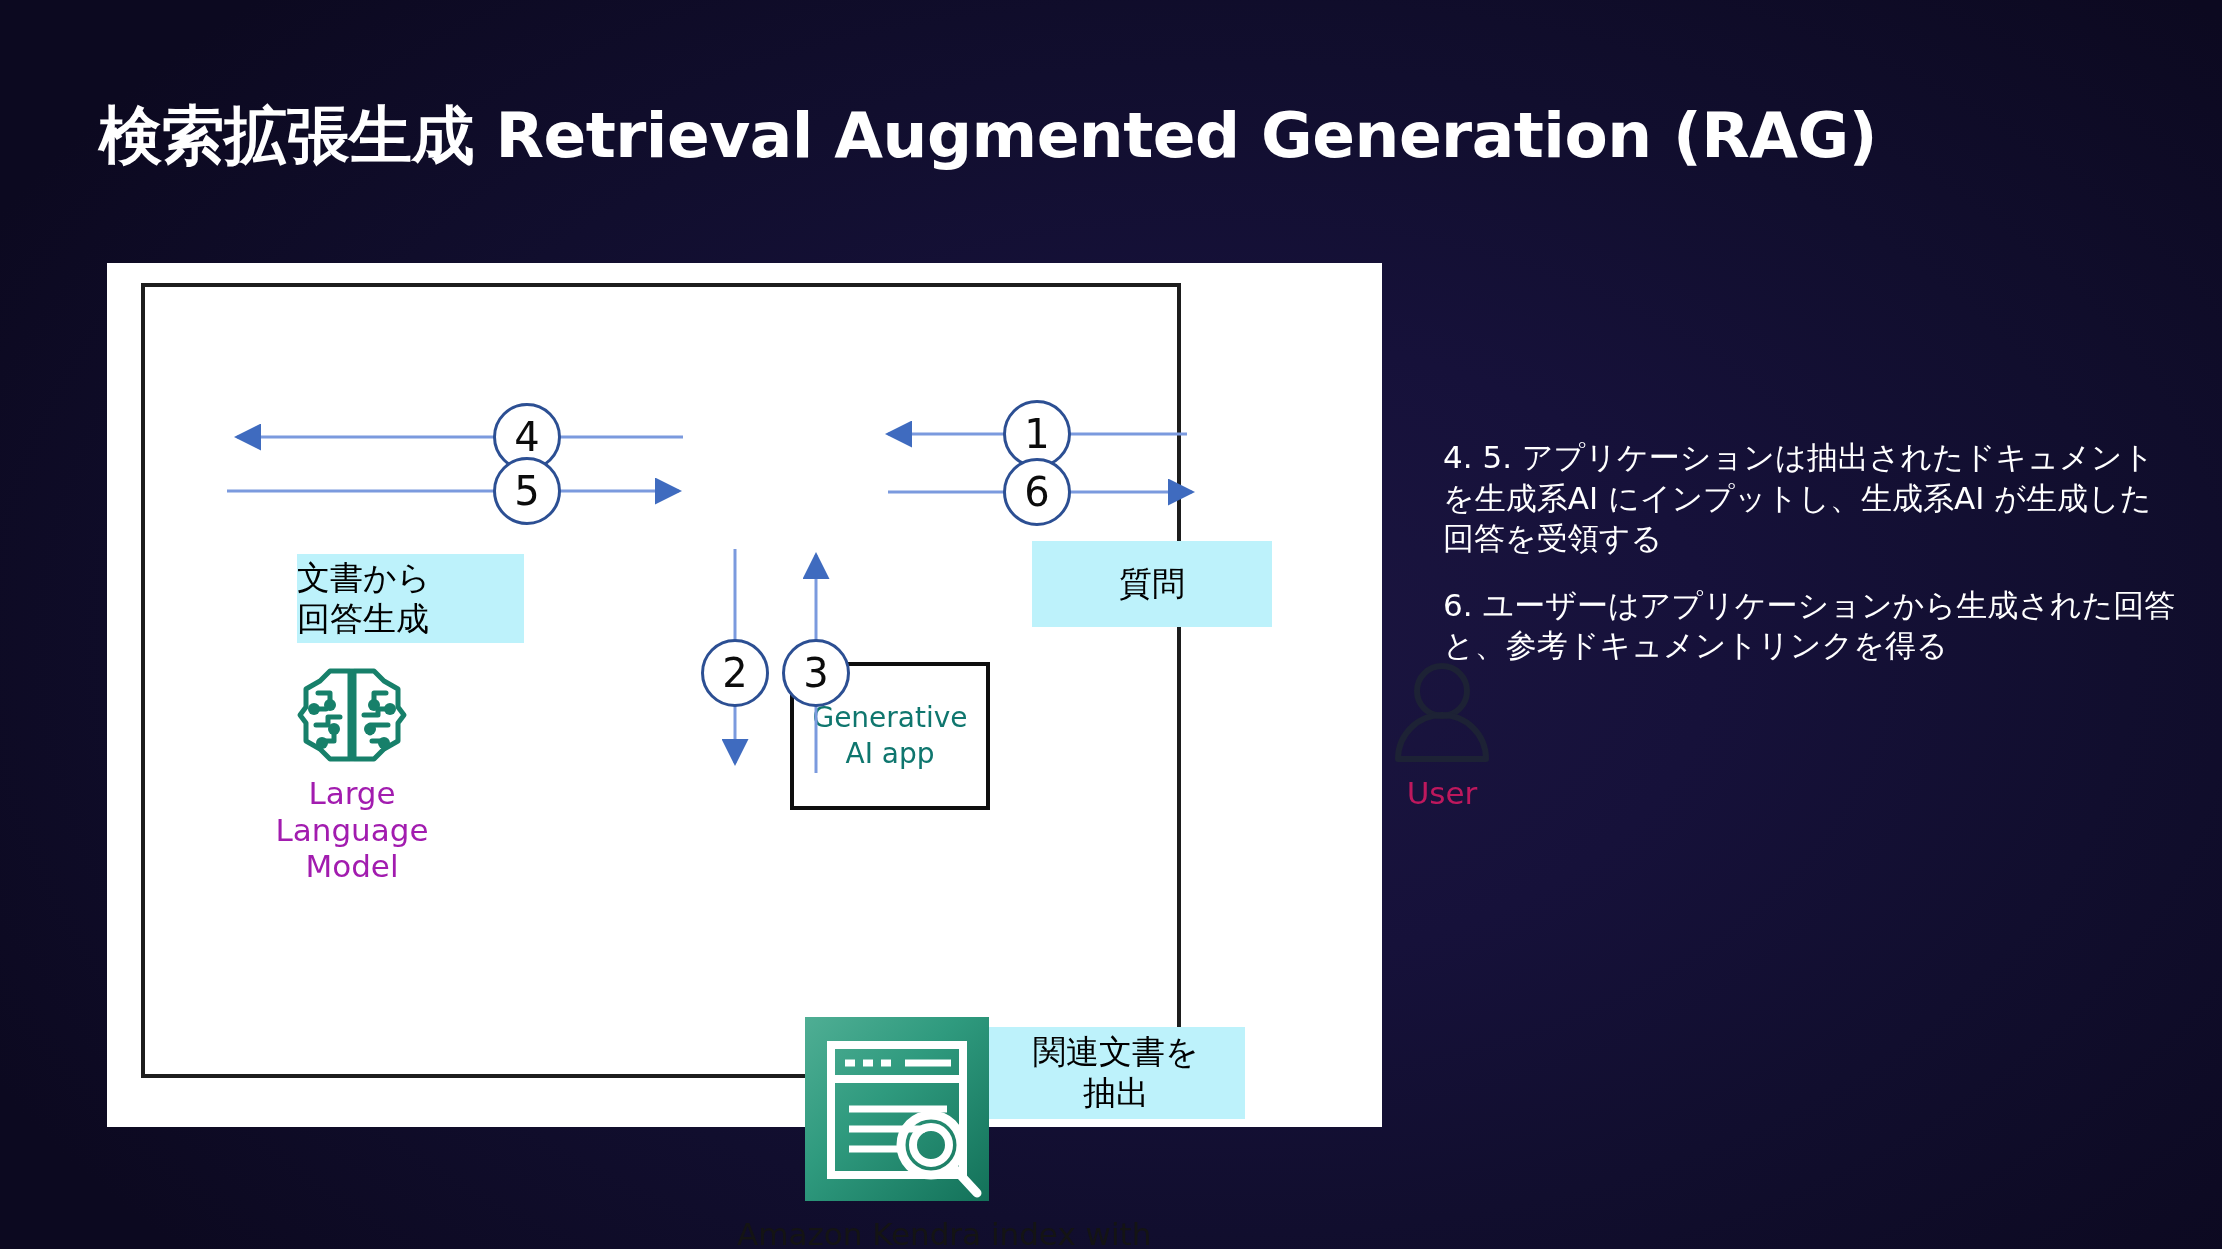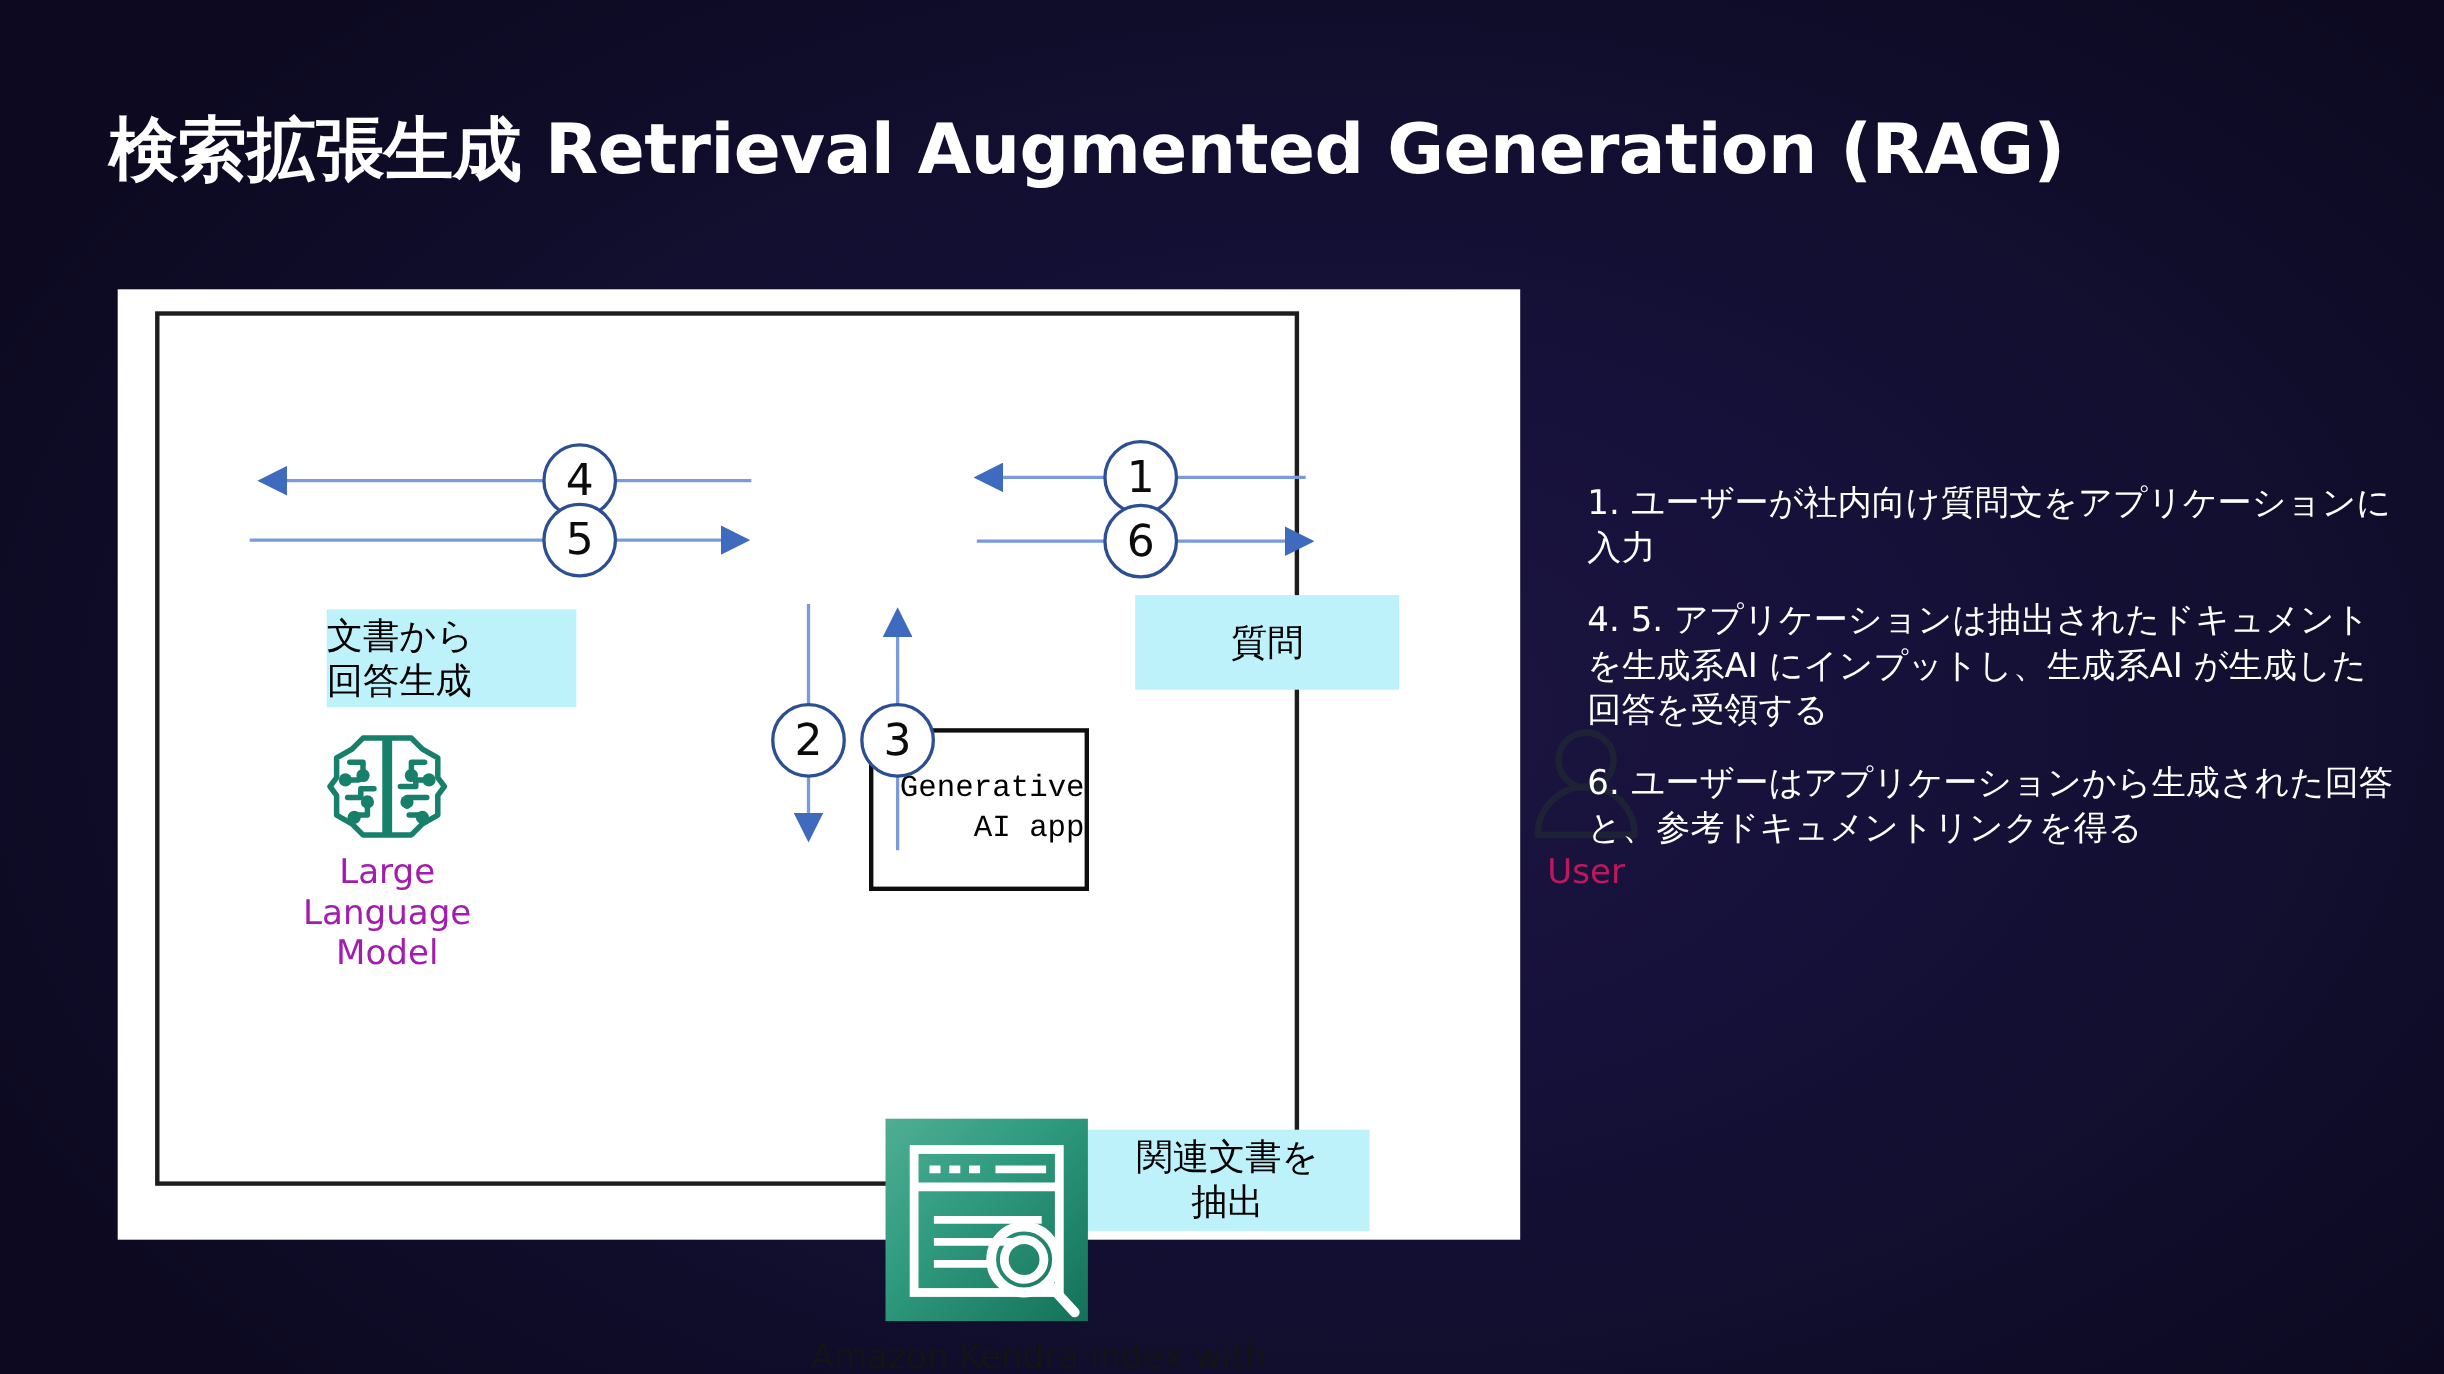--- a/index.html
+++ b/index.html
@@ -82,27 +82,26 @@
   
   #genai-box {
     position: absolute;
     left: 683px; top: 399px;
     width: 200px; height: 148px;
     border: 4px solid #0e0e0e;
     box-sizing: border-box;
     background: #ffffff;
     display: flex;
     flex-direction: column;
-    align-items: flex-end;
+    align-items: center;
     justify-content: center;
-    color: #000000;
+    color: #0f766e;
     font-size: 28px;
     line-height: 1.28;
     text-align: center;
-    font-family: Liberation Mono, monospace;
   }
 
   #llm-node {
     position: absolute;
     left: 155px; top: 400px;
     width: 180px;
     text-align: center;
   }
   #llm-label {
     margin-top: 8px;
@@ -313,18 +312,17 @@
     <div class="step-circle" style="left:386px; top:140px;">4</div>
     <div class="step-circle" style="left:386px; top:194px;">5</div>
     <div class="step-circle" style="left:896px; top:137px;">1</div>
     <div class="step-circle" style="left:896px; top:195px;">6</div>
     <div class="step-circle" style="left:594px; top:376px;">2</div>
     <div class="step-circle" style="left:675px; top:376px;">3</div>
 
   </div>
 
   <div id="notes-column">
-    <p class="note-para">1. ユーザーが社内向け質問文をアプリケーションに入力</p>
     <p class="note-para">4. 5. アプリケーションは抽出されたドキュメントを生成系AI にインプットし、生成系AI が生成した回答を受領する</p>
     <p class="note-para">6. ユーザーはアプリケーションから生成された回答と、参考ドキュメントリンクを得る</p>
   </div>
 
 </div>
 
 </body></html>

